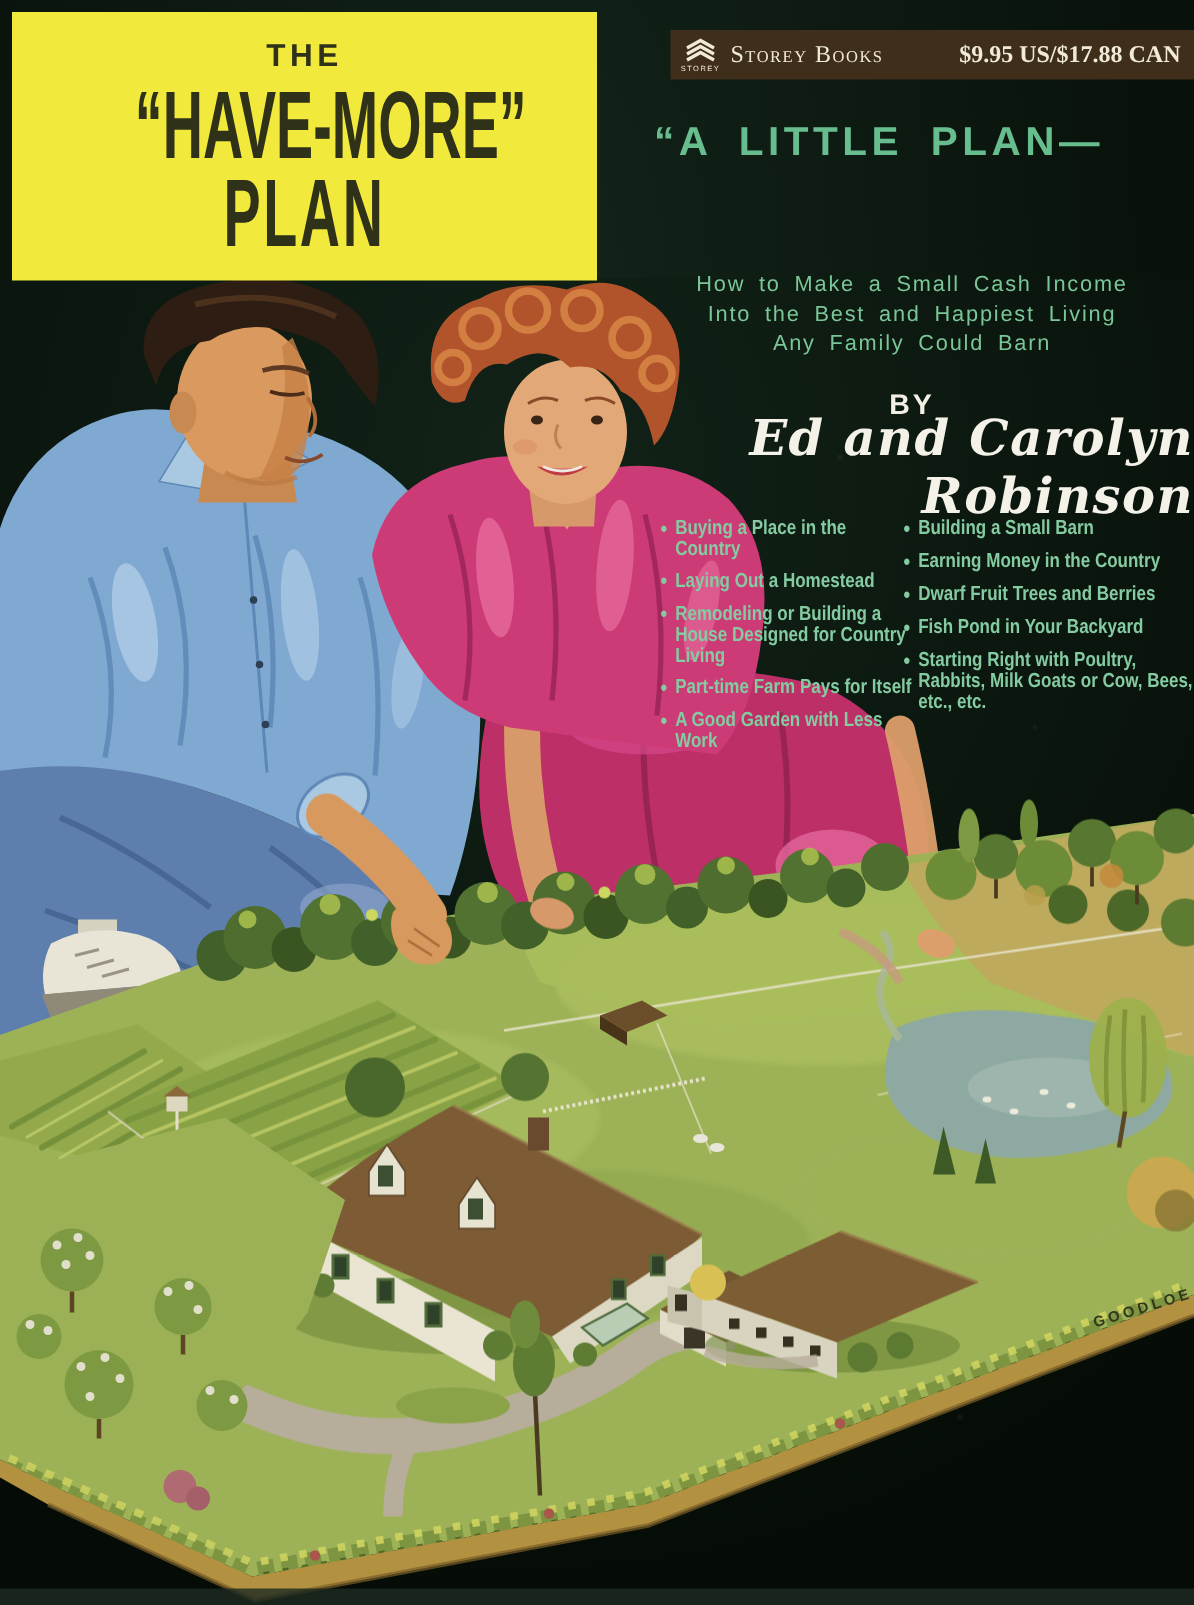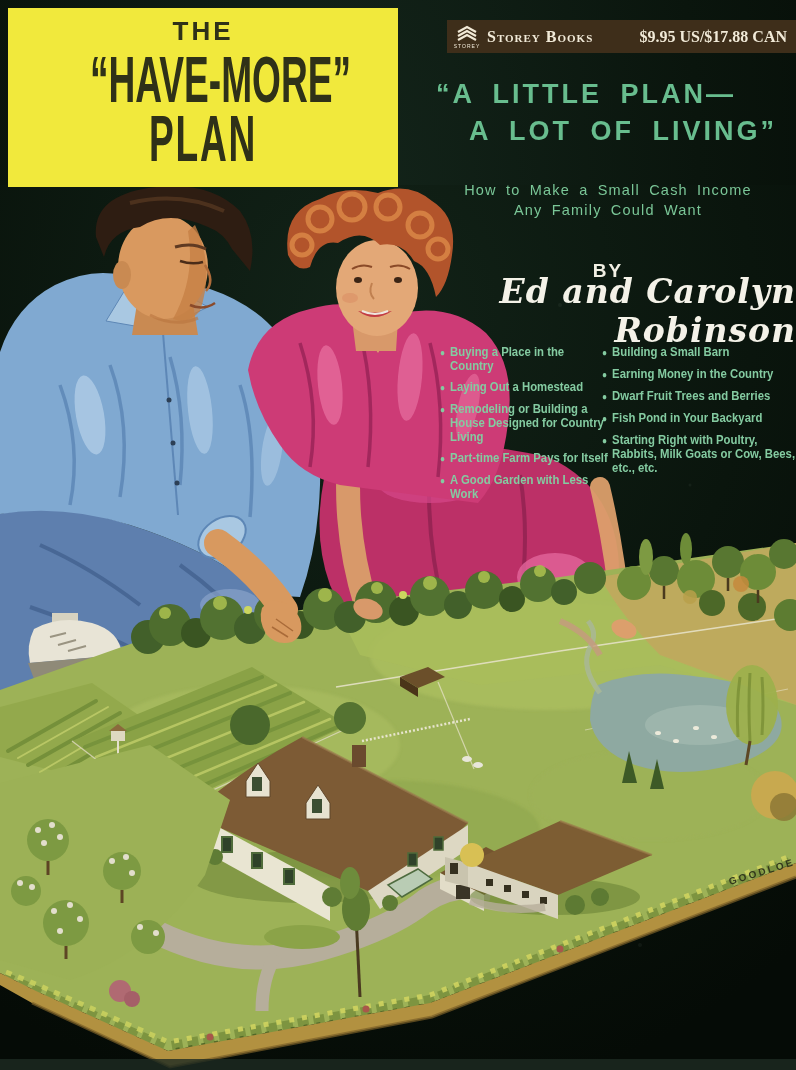--- a/index.html
+++ b/index.html
@@ -8,33 +8,33 @@
     font-family:"Liberation Sans",sans-serif;
     background:radial-gradient(ellipse at 45% 18%, #13241a 0%, #0a150d 55%, #050b06 100%);
   }
   .illustration{position:absolute;left:0;top:185px;}
 
   
   .title-box{
     position:absolute;left:8px;top:8px;width:390px;height:179px;
     background:#f1e93c;text-align:center;color:#2f3118;font-weight:bold;
   }
-  .tb-line1{font-size:26px;letter-spacing:3px;padding-top:8px;}
+  .tb-line1{font-size:21px;letter-spacing:3px;padding-top:18px;}
   .tb-line2{font-size:64px;line-height:62px;transform:scaleX(.58);transform-origin:center;margin-top:2px;white-space:nowrap;}
   .tb-line3{font-size:64px;line-height:56px;transform:scaleX(.58);transform-origin:center;letter-spacing:3px;}
 
   
   .pub-bar{
     position:absolute;left:447px;top:20px;width:349px;height:33px;
     background:#3e2e1a;display:flex;align-items:center;box-sizing:border-box;
     padding:0 9px 0 5px;color:#f1ead8;
   }
   .logo{display:flex;flex-direction:column;align-items:center;width:30px;line-height:1;}
   .logo-caption{font-size:5px;letter-spacing:1px;margin-top:1px;color:#f1ead8;}
-  .pub-name{font-family:"Liberation Serif",serif;font-variant:small-caps;font-weight:bold;
+  .pub-name{font-family:"Liberation Serif",serif;font-variant:small-caps;font-weight:normal;
     font-size:16px;letter-spacing:1px;margin-left:5px;}
   .price{margin-left:auto;font-family:"Liberation Serif",serif;font-weight:bold;font-size:16px;}
 
   
   .headline{position:absolute;left:420px;top:76px;width:376px;text-align:center;
     color:#68bd8e;font-weight:bold;font-size:27px;line-height:37px;
     letter-spacing:3px;word-spacing:8px;white-space:nowrap;}
   .hl1{margin-right:44px;}
   .hl2{margin-left:30px;}
 
@@ -421,26 +421,26 @@
         <path d="M2,15 L11,10 L20,15" stroke="#f2ead6" stroke-width="2.2" fill="none"></path>
       </svg>
       <span class="logo-caption">STOREY</span>
     </span>
     <span class="pub-name">Storey Books</span>
     <span class="price">$9.95 US/$17.88 CAN</span>
   </div>
 
   <div class="headline">
     <div class="hl1">“A LITTLE PLAN—</div>
-    <div class="hl2">A LOT OF LIVING”</div>
   </div>
 
   <div class="subtitle">
     <div>How to Make a Small Cash Income</div>
-    <div>Any Family Could Want</div>
+    <div>Into the Best and Happiest Living</div>
+    <div>Any Family Could Barn</div>
   </div>
 
   <div class="by">BY</div>
   <div class="authors">Ed and Carolyn Robinson</div>
 
   <div class="topics topics-left">
     <div class="topic">
       <span class="dot">●</span>
       <span>Buying a Place in the Country</span>
     </div>

